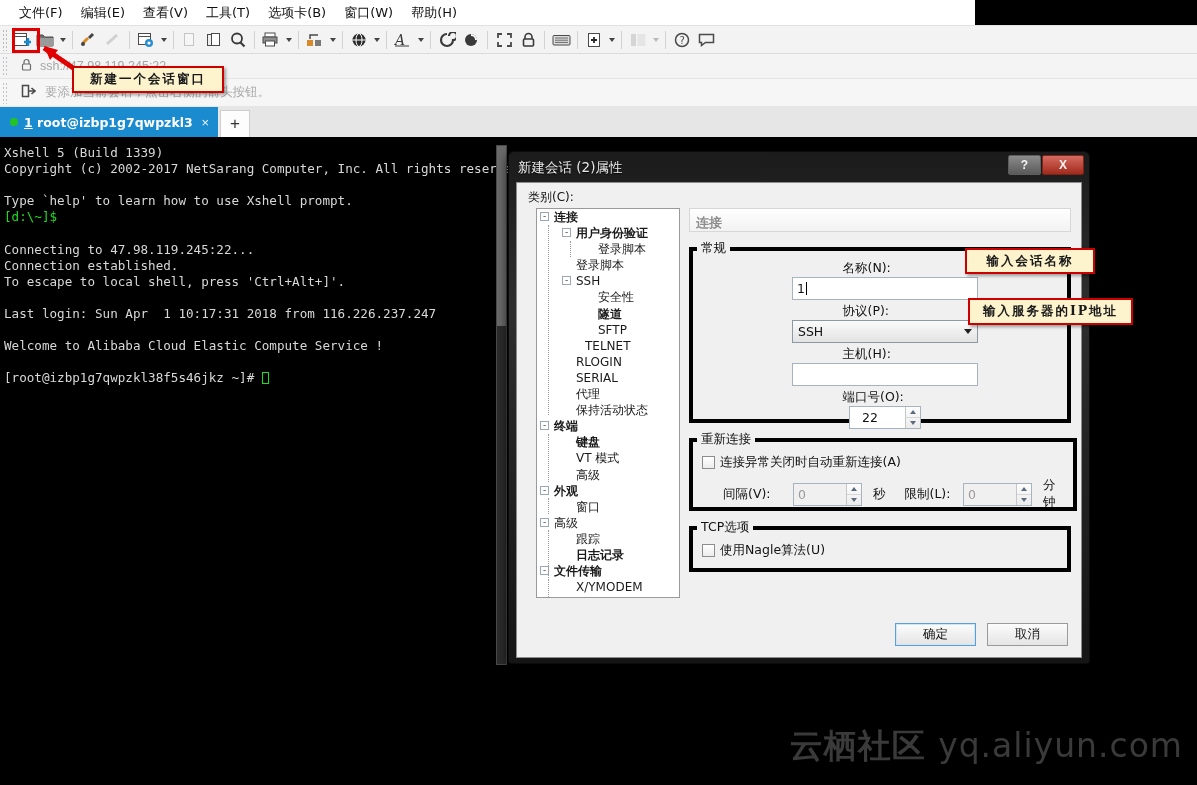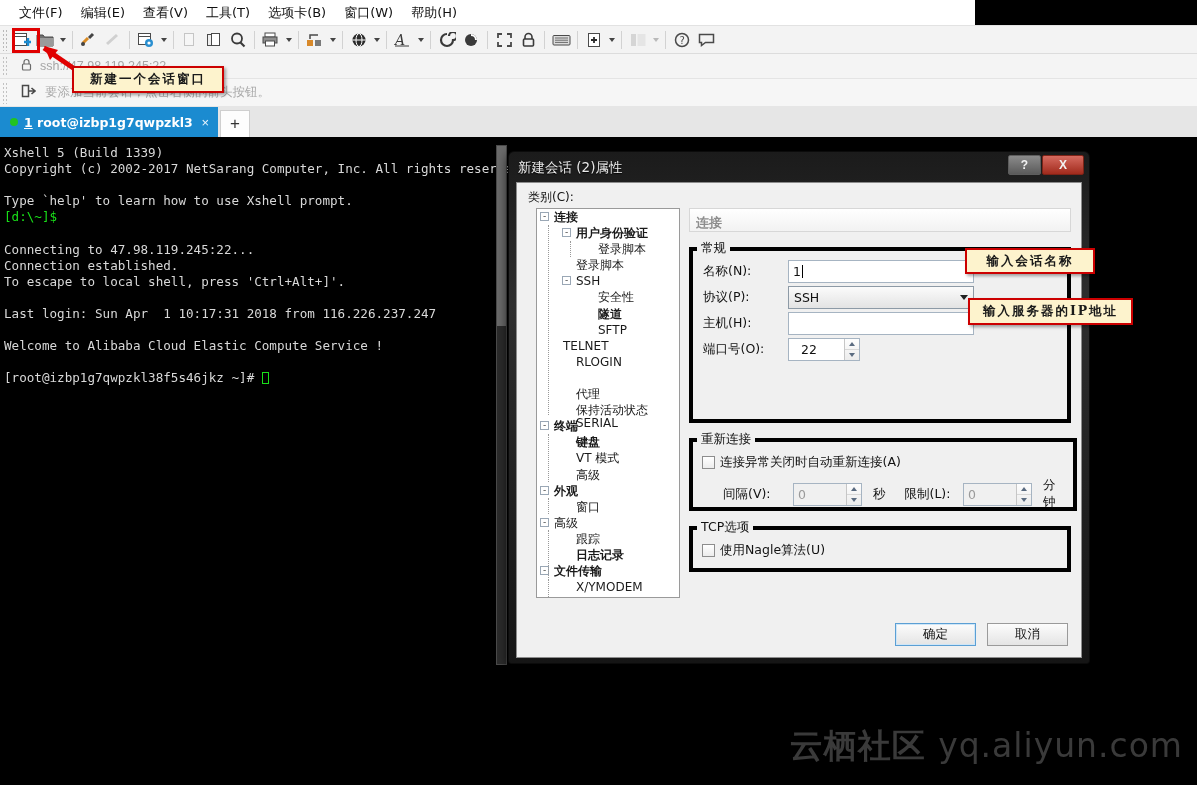--- a/index.html
+++ b/index.html
@@ -150,21 +150,21 @@
   
   #pane{ position:absolute; left:172px; top:25px; width:382px; height:390px; }
   #paneHdr{ height:24px; background:linear-gradient(#ffffff,#f2f2f2);
     border:1px solid #d7d7d7; display:flex;align-items:flex-end; padding-left:6px;}
   #paneHdr span{ font-size:13px;color:#8d8d8d;font-weight:bold; line-height:17px;
     font-family:"DejaVu Sans", sans-serif;}
 
   fieldset{ border:4px solid #000000; margin:8px 0 0 0; padding:0; position:relative;}
   legend{ font-size:12.5px; color:#111; padding:0 4px; margin-left:4px;
     font-family:"DejaVu Sans", sans-serif;}
-  .frow{ display:flex; align-items:center; margin:3px 0 0 10px; }
+  .frow{ display:flex; align-items:center; margin:3px 0 0 10px;flex-direction:column; }
   .flabel{ width:85px; font-size:12.5px; color:#111;
     font-family:"DejaVu Sans", sans-serif;}
   .finput{
     height:23px; border:1px solid #a6b4c2; background:#fff; font-size:12.5px;
     padding:0 4px; display:flex; align-items:center; color:#111;
     font-family:"DejaVu Sans", sans-serif;
   }
   .finput.w{ width:186px; }
   .caretbar{ width:1px;height:13px;background:#000;display:inline-block;margin-left:1px;}
   .fselect{
@@ -487,23 +487,23 @@
 
     <div id="tree">
         <div class="tnode"><span class="box" style="left: 3px;">-</span><span class="tx b" style="margin-left: 17px;">连接</span></div>
         <div class="tnode"><span class="box" style="left: 25px;">-</span><span class="tx b" style="margin-left: 39px;">用户身份验证</span></div>
         <div class="tnode"><span class="tx" style="margin-left: 61px;">登录脚本</span></div>
         <div class="tnode"><span class="tx" style="margin-left: 39px;">登录脚本</span></div>
         <div class="tnode"><span class="box" style="left: 25px;">-</span><span class="tx" style="margin-left: 39px;">SSH</span></div>
         <div class="tnode"><span class="tx" style="margin-left: 61px;">安全性</span></div>
         <div class="tnode"><span class="tx b" style="margin-left: 61px;">隧道</span></div>
         <div class="tnode"><span class="tx" style="margin-left: 61px;">SFTP</span></div>
-        <div class="tnode"><span class="tx" style="margin-left: 26px;">TELNET</span></div>
+        <div class="tnode"><span class="tx" style="margin-left: 48px;">TELNET</span></div>
         <div class="tnode"><span class="tx" style="margin-left: 39px;">RLOGIN</span></div>
-        <div class="tnode"><span class="tx" style="margin-left: 39px; margin-top: 45px;">SERIAL</span></div>
+        <div class="tnode"><span class="tx" style="margin-left: 39px;">SERIAL</span></div>
         <div class="tnode"><span class="tx" style="margin-left: 39px;">代理</span></div>
         <div class="tnode"><span class="tx" style="margin-left: 39px;">保持活动状态</span></div>
         <div class="tnode"><span class="box" style="left: 3px;">-</span><span class="tx b" style="margin-left: 17px;">终端</span></div>
         <div class="tnode"><span class="tx b" style="margin-left: 39px;">键盘</span></div>
         <div class="tnode"><span class="tx" style="margin-left: 39px;">VT 模式</span></div>
         <div class="tnode"><span class="tx" style="margin-left: 39px;">高级</span></div>
         <div class="tnode"><span class="box" style="left: 3px;">-</span><span class="tx b" style="margin-left: 17px;">外观</span></div>
         <div class="tnode"><span class="tx" style="margin-left: 39px;">窗口</span></div>
         <div class="tnode"><span class="box" style="left: 3px;">-</span><span class="tx" style="margin-left: 17px;">高级</span></div>
         <div class="tnode"><span class="tx" style="margin-left: 39px;">跟踪</span></div>

